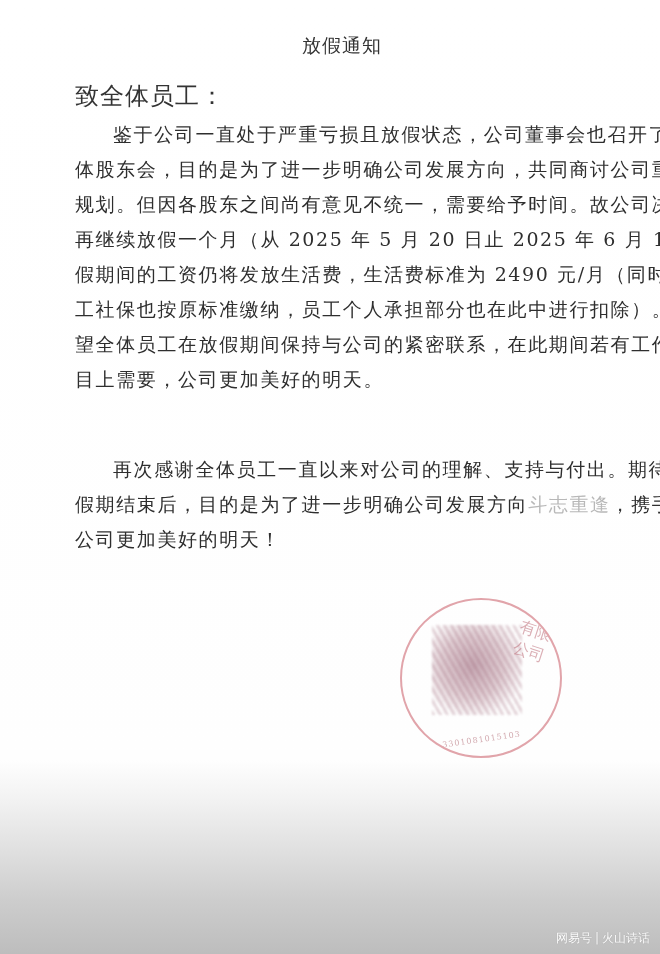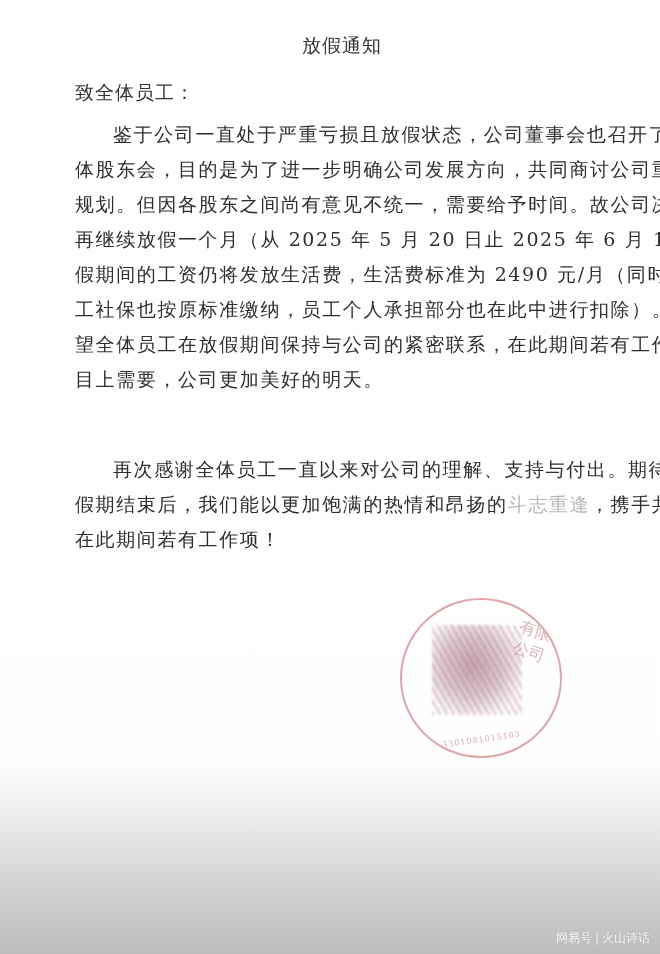--- a/index.html
+++ b/index.html
@@ -33,21 +33,21 @@
       text-align: center;
       font-size: 19px;
       letter-spacing: 1px;
       padding-left: 24px;
       color: #333;
     }
     .greeting {
       position: absolute;
       left: 75px;
       top: 80px;
-      font-size: 19px;
+      font-size: 24px;
       letter-spacing: 1px;
       color: #333;
     }
     .body-block {
       position: absolute;
       left: 75px;
       width: 560px;
     }
     .line {
       height: 35px;
@@ -157,22 +157,22 @@
     <div class="line">规划。但因各股东之间尚有意见不统一，需要给予时间。故公司决定</div>
     <div class="line">再继续放假一个月（从 2025 年 5 月 20 日止 2025 年 6 月 19 日）。放</div>
     <div class="line">假期间的工资仍将发放生活费，生活费标准为 2490 元/月（同时员</div>
     <div class="line">工社保也按原标准缴纳，员工个人承担部分也在此中进行扣除）。希</div>
     <div class="line">望全体员工在放假期间保持与公司的紧密联系，在此期间若有工作项</div>
     <div class="line">目上需要，公司更加美好的明天。</div>
   </div>
 
   <div class="body-block" style="top:452px;">
     <div class="line indent">再次感谢全体员工一直以来对公司的理解、支持与付出。期待在</div>
-    <div class="line"><span>假期结束后，我们能以更加饱满的热情和昂扬的</span><span class="faded">斗志重逢</span><span>，携手共创</span></div>
-    <div class="line">在此期间若有工作项！</div>
+    <div class="line"><span>假期结束后，目的是为了进一步明确公司发展方向</span><span class="faded">斗志重逢</span><span>，携手共创</span></div>
+    <div class="line">公司更加美好的明天！</div>
   </div>
 
   <div class="stamp">
     <div class="stamp-blur"></div>
     <div class="stamp-chars">有限公司</div>
     <div class="stamp-code">3301081015103</div>
   </div>
 
 
 

